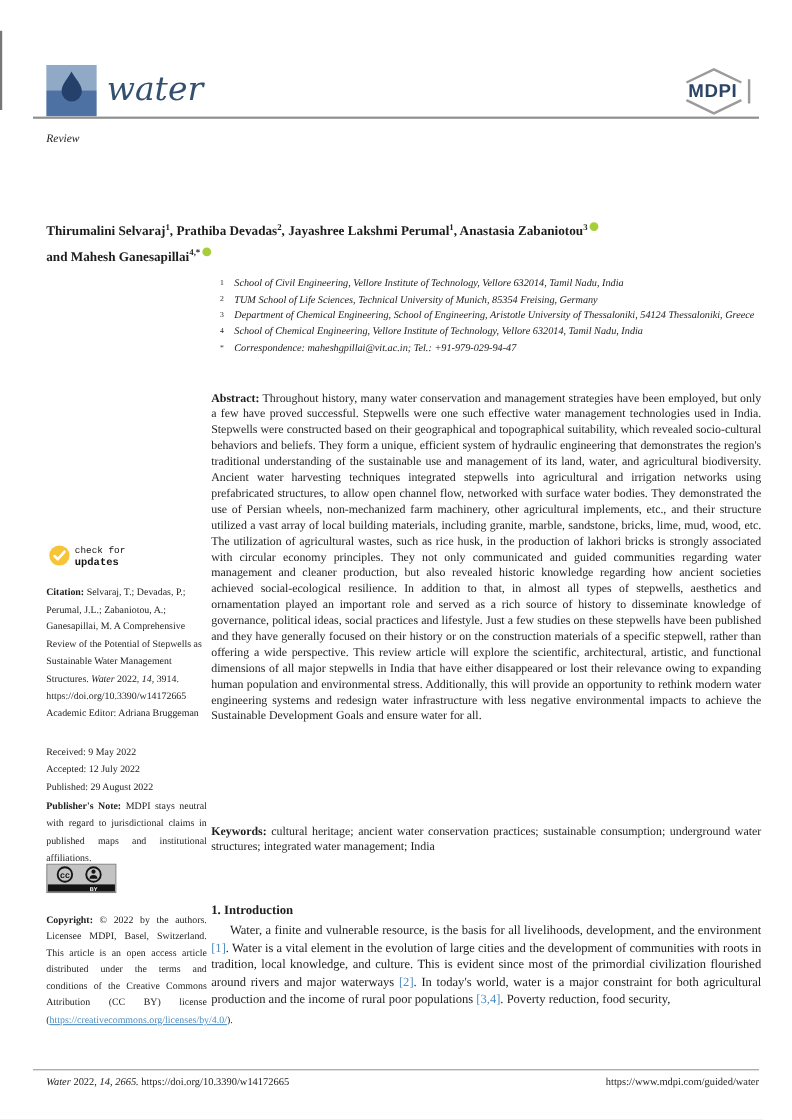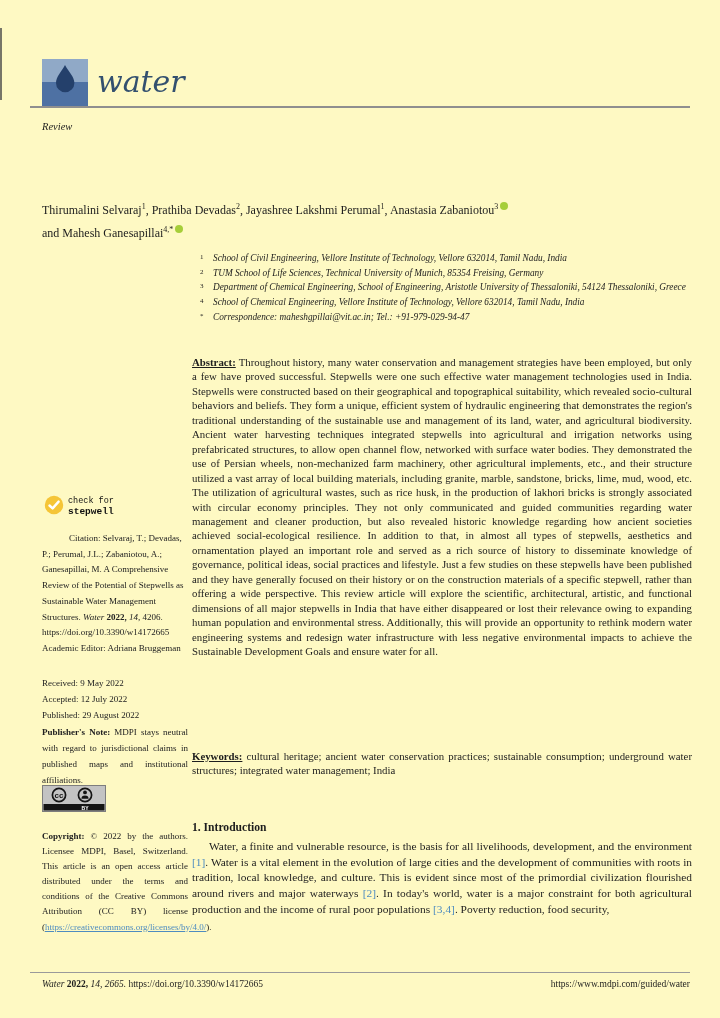--- a/index.html
+++ b/index.html
@@ -1,65 +1,65 @@
 <!DOCTYPE html>
 <html><head>
 <meta charset="utf-8">
 <style>
   * { margin:0; padding:0; box-sizing:border-box; }
   html,body { background:#d9d9d9; }
   body { width:720px; font-family:"Liberation Serif", serif; }
   .page {
-    position:relative; width:720px; height:1018px; background:#fef9c3;
+    position:relative; width:720px; height:1018px; background:#ffffff;
     color:#1d1d1d; overflow:hidden;
   }
   .scan-artifact { position:absolute; left:0; top:28px; width:2px; height:72px; background:#4a4a4a; opacity:.75; }
 
   
   .water-logo { position:absolute; left:42px; top:59px; width:46px; height:47px; }
   .journal-name { position:absolute; left:97px; top:64px; font-size:30px; font-style:italic; color:#33506f; font-family:"DejaVu Serif", serif; }
   .mdpi-logo { position:absolute; right:30px; top:60px; width:78px; height:46px; }
   .mdpi-text { position:absolute; left:0; right:6px; top:13px; text-align:center; font-family:"Liberation Sans", sans-serif; font-weight:bold; font-size:17px; letter-spacing:.5px; color:#2c4466; }
   .rule { position:absolute; left:30px; width:660px; height:2px; background:#8f8f8f; }
   .rule.top { top:106px; }
   .rule.bottom { top:972px; height:1px; background:#9a9a9a; }
 
   
   .type-label { position:absolute; left:42px; top:121px; font-style:italic; font-size:10.5px; }
   .title { position:absolute; left:42px; top:135px; width:630px; font-size:21px; line-height:25.5px; font-weight:bold; color:#161616; }
-  .authors { position:absolute; left:42px; top:197px; width:640px; font-size:12px; line-height:20px; font-weight:normal; }
+  .authors { position:absolute; left:42px; top:197px; width:640px; font-size:12px; line-height:20px; font-weight:bold; }
   .authors sup { font-size:8px; }
   .orcid { display:inline-block; width:8px; height:8px; border-radius:50%; background:#a6ce39; margin-left:2px; vertical-align:4px; }
 
   
   .affils { position:absolute; left:200px; top:251px; width:492px; font-size:9.3px; line-height:14.7px; }
   .affil-row { display:flex; }
   .affil-marker { width:13px; flex:0 0 13px; font-size:7px; vertical-align:top; position:relative; top:-1px; }
   .affil-text { flex:1;font-style:italic; }
 
   
   .abstract { position:absolute; left:192px; top:355px; width:500px; font-size:10.8px; line-height:14.45px; text-align:justify; }
-  .abstract b, .keywords b { font-weight:bold;text-decoration:underline; }
+  .abstract b, .keywords b { font-weight:bold; }
   .keywords { position:absolute; left:192px; top:749px; width:500px; font-size:10.8px; line-height:14.45px; text-align:justify; }
 
   
   .section-heading { position:absolute; left:192px; top:821px; font-size:11.6px; font-weight:bold; }
   .body-para { position:absolute; left:192px; top:839px; width:500px; font-size:11.4px; line-height:15.7px; text-align:justify; text-indent:17px; }
   .ref { color:#4e8cc0; }
 
   
   .sidebar { position:absolute; left:42px; top:492px; width:146px; font-size:9px; color:#222; }
   .updates-badge { position:absolute; left:2px; top:3px; width:110px; height:30px; cursor:pointer; }
   .ub-circle { position:absolute; left:0; top:0; }
   .ub-text { position:absolute; left:24px; top:1px; font-family:Liberation Mono, monospace; font-size:8.5px; line-height:10.5px; color:#111; }
   .ub-text .l2 { font-weight:bold; font-size:9.5px; }
   .cite-block { position:absolute; left:0; top:39px; width:146px; line-height:15.7px; }
-  .cite-block .lbl { font-weight:normal;margin-left:27px; }
+  .cite-block .lbl { font-weight:bold; }
   .ital { font-style:italic; }
-  .bld { font-weight:bold; }
+  .bld { font-weight:normal; }
   .acad-editor { position:absolute; left:0; top:149px; width:146px; line-height:15.8px; }
   .dates { position:absolute; left:0; top:183px; width:146px; line-height:16px; }
   .pub-note { position:absolute; left:0; top:232px; width:146px; line-height:16px; text-align:justify; }
   .pub-note .lbl { font-weight:bold; }
   .cc-badge { position:absolute; left:0; top:293px; width:64px; height:27px; cursor:pointer; }
   .copyright { position:absolute; left:0; top:337px; width:146px; line-height:15.1px; text-align:justify; }
   .copyright .lbl { font-weight:bold; }
   .teal { color:#4e8cc0;text-decoration:underline; }
 
   
@@ -73,20 +73,28 @@
   <div class="scan-artifact"></div>
 
   <div class="water-logo">
     <svg width="46" height="47" viewBox="0 0 46 47">
       <rect x="0" y="0" width="46" height="23" fill="#90a9c7"></rect>
       <path d="M0,23 L14,23 Q23,29 32,23 L46,23 L46,47 L0,47 Z" fill="#4e71a3"></path>
       <path d="M23,6 C19.5,13 14,17.5 14,24 a9.2,9.2 0 0 0 18.4,0 C32.4,17.5 26.5,13 23,6 Z" fill="#24406b"></path>
     </svg>
   </div>
   <div class="journal-name">water</div>
+  <div class="mdpi-logo">
+    <svg width="78" height="46" viewBox="0 0 78 46">
+      <polyline points="12,15 37,3 62,15" fill="none" stroke="#9b9b9b" stroke-width="2.2"></polyline>
+      <polyline points="12,31 37,43 62,31" fill="none" stroke="#9b9b9b" stroke-width="2.2"></polyline>
+      <line x1="69" y1="12" x2="69" y2="34" stroke="#9b9b9b" stroke-width="2.2"></line>
+    </svg>
+    <div class="mdpi-text">MDPI</div>
+  </div>
   <div class="rule top"></div>
 
   <div class="type-label">Review</div>
 
   <div class="authors">
     <span>Thirumalini Selvaraj</span><sup>1</sup><span>, </span><span>Prathiba Devadas</span><sup>2</sup><span>, </span><span>Jayashree Lakshmi Perumal</span><sup>1</sup><span>, </span><span>Anastasia Zabaniotou</span><sup>3</sup><span class="orcid"></span><br>
     <span>and Mahesh Ganesapillai</span><sup>4,*</sup><span class="orcid"></span>
   </div>
 
   <div class="affils">
@@ -121,26 +129,26 @@
 
   <div class="sidebar">
 
     <div class="updates-badge">
       <svg class="ub-circle" width="20" height="20" viewBox="0 0 20 20">
         <circle cx="10" cy="10" r="9.2" fill="#f5c537"></circle>
         <path d="M5.5,10.5 L8.6,13.4 L14.6,6.6" fill="none" stroke="#fff" stroke-width="2.4" stroke-linecap="round" stroke-linejoin="round"></path>
       </svg>
       <div class="ub-text">
         <span>check for</span><br>
-        <span class="l2">stepwell</span>
+        <span class="l2">updates</span>
       </div>
     </div>
 
     <div class="cite-block">
-      <span class="lbl">Citation: </span><span>Selvaraj, T.; Devadas, P.; Perumal, J.L.; Zabaniotou, A.; Ganesapillai, M. A Comprehensive Review of the Potential of Stepwells as Sustainable Water Management Structures. </span><span class="ital">Water </span><span class="bld">2022, </span><span class="ital">14, </span><span>4206. </span><span>https://doi.org/10.3390/w14172665</span>
+      <span class="lbl">Citation: </span><span>Selvaraj, T.; Devadas, P.; Perumal, J.L.; Zabaniotou, A.; Ganesapillai, M. A Comprehensive Review of the Potential of Stepwells as Sustainable Water Management Structures. </span><span class="ital">Water </span><span class="bld">2022, </span><span class="ital">14, </span><span>3914. </span><span>https://doi.org/10.3390/w14172665</span>
     </div>
 
     <div class="acad-editor">
       <span>Academic Editor: </span><span>Adriana Bruggeman</span>
     </div>
 
     <div class="dates">
       <div><span>Received: </span><span>9 May 2022</span></div>
       <div><span>Accepted: </span><span>12 July 2022</span></div>
       <div><span>Published: </span><span>29 August 2022</span></div>

